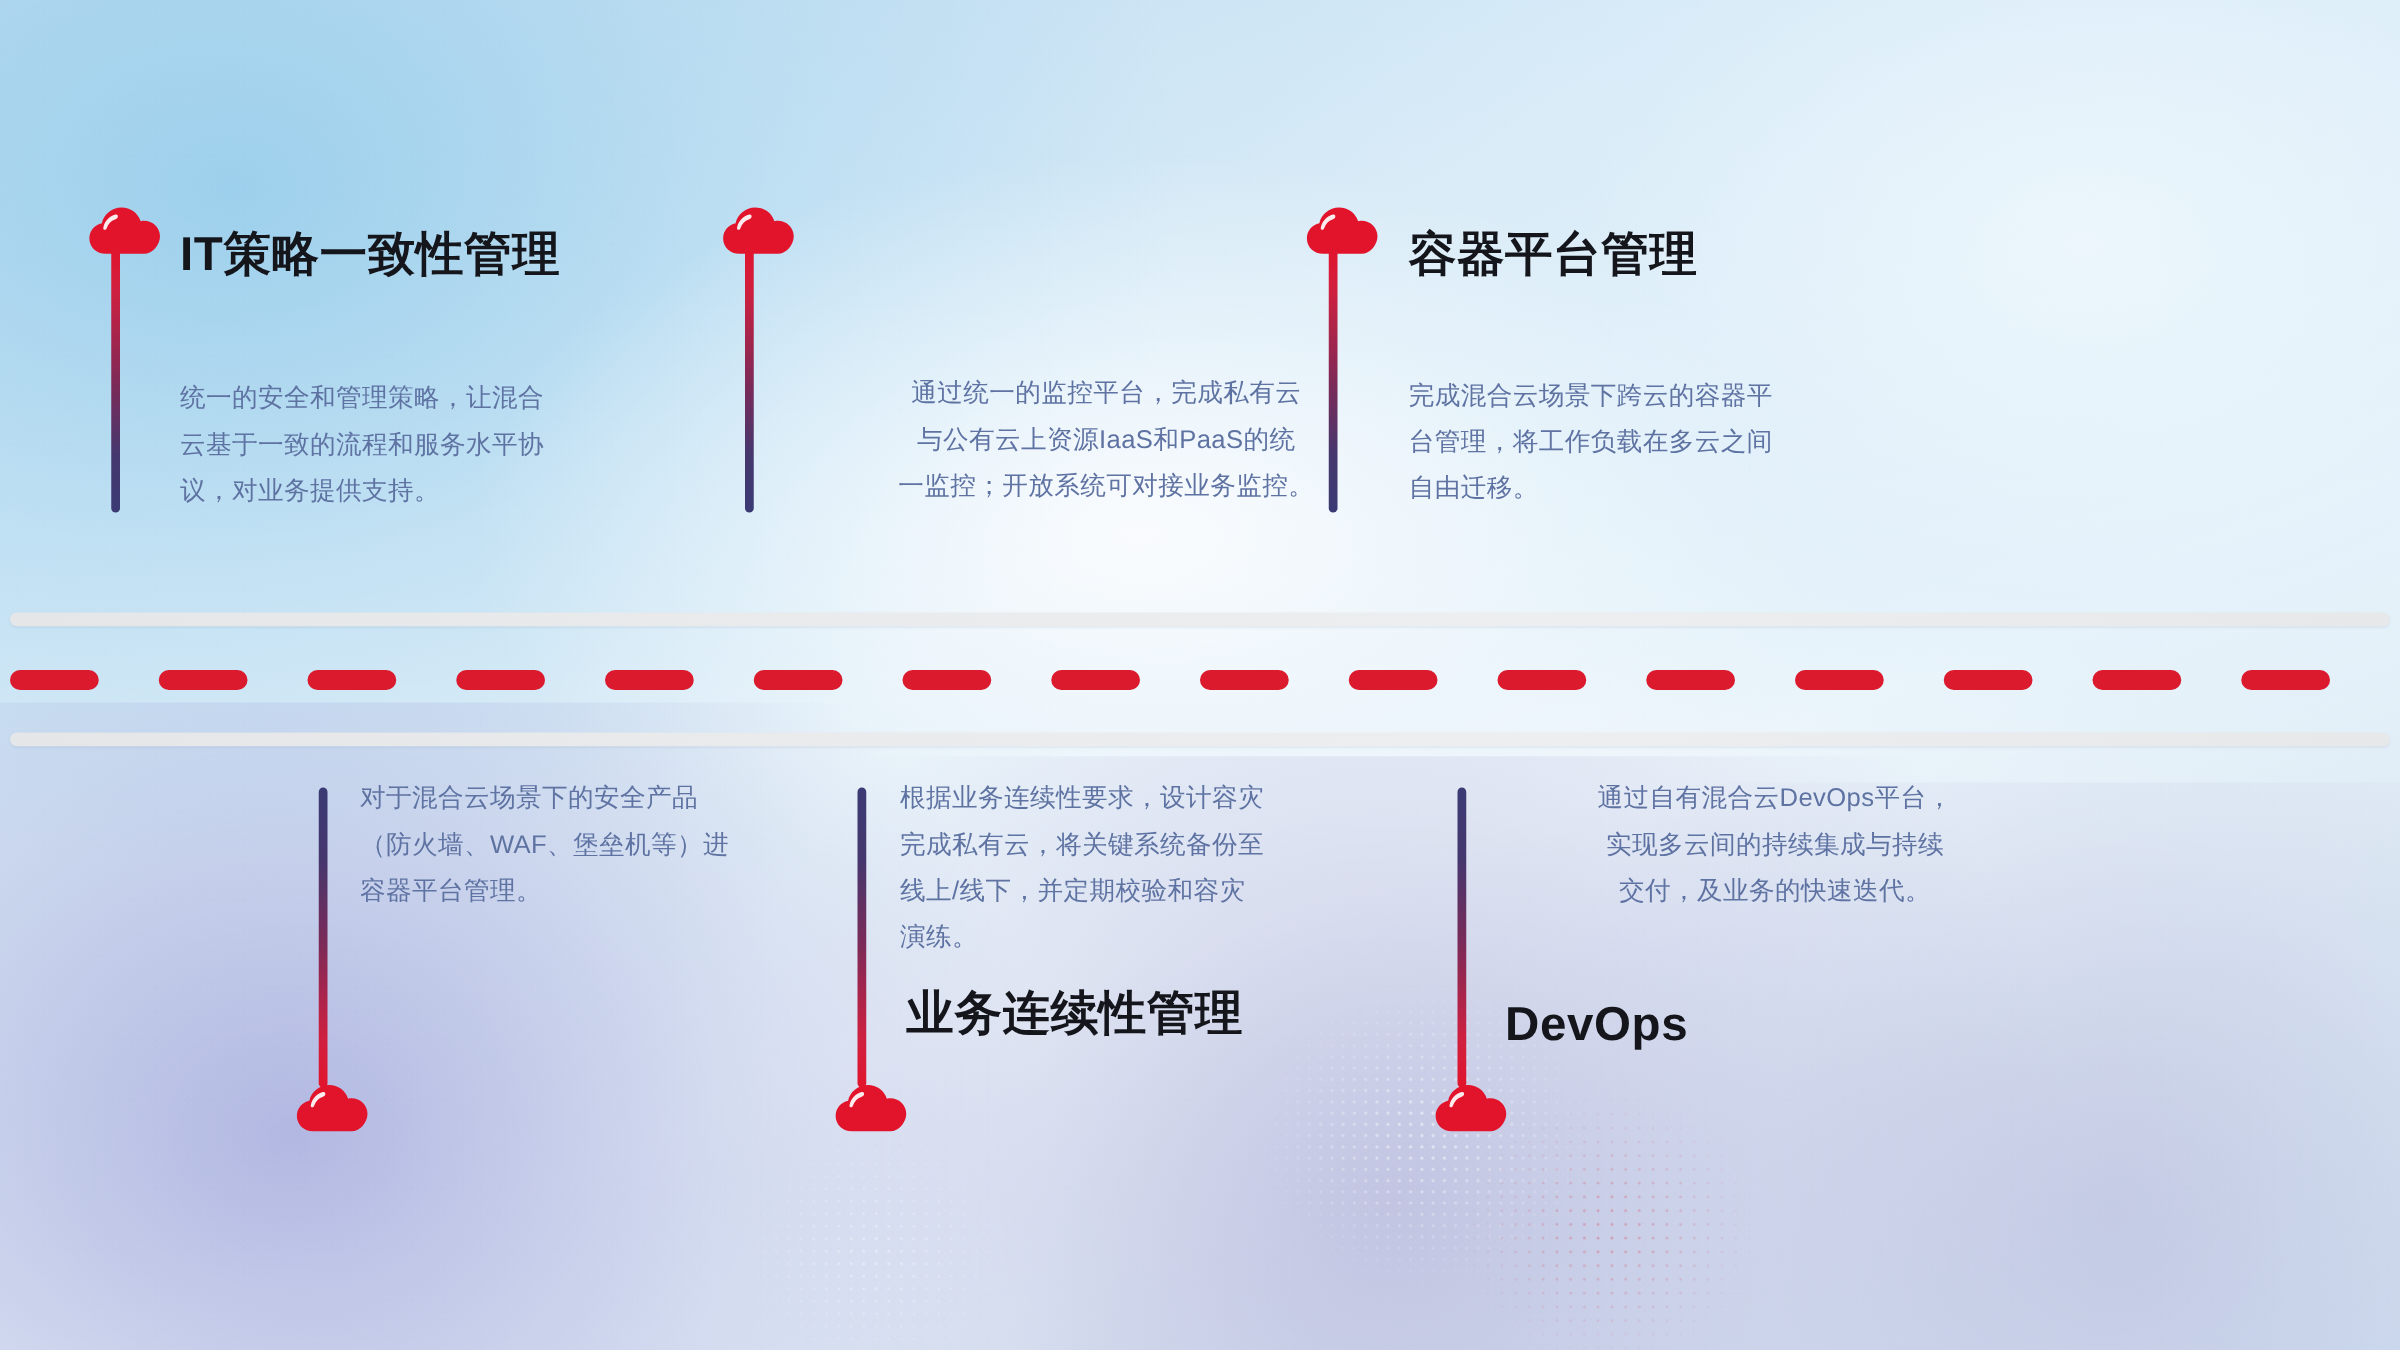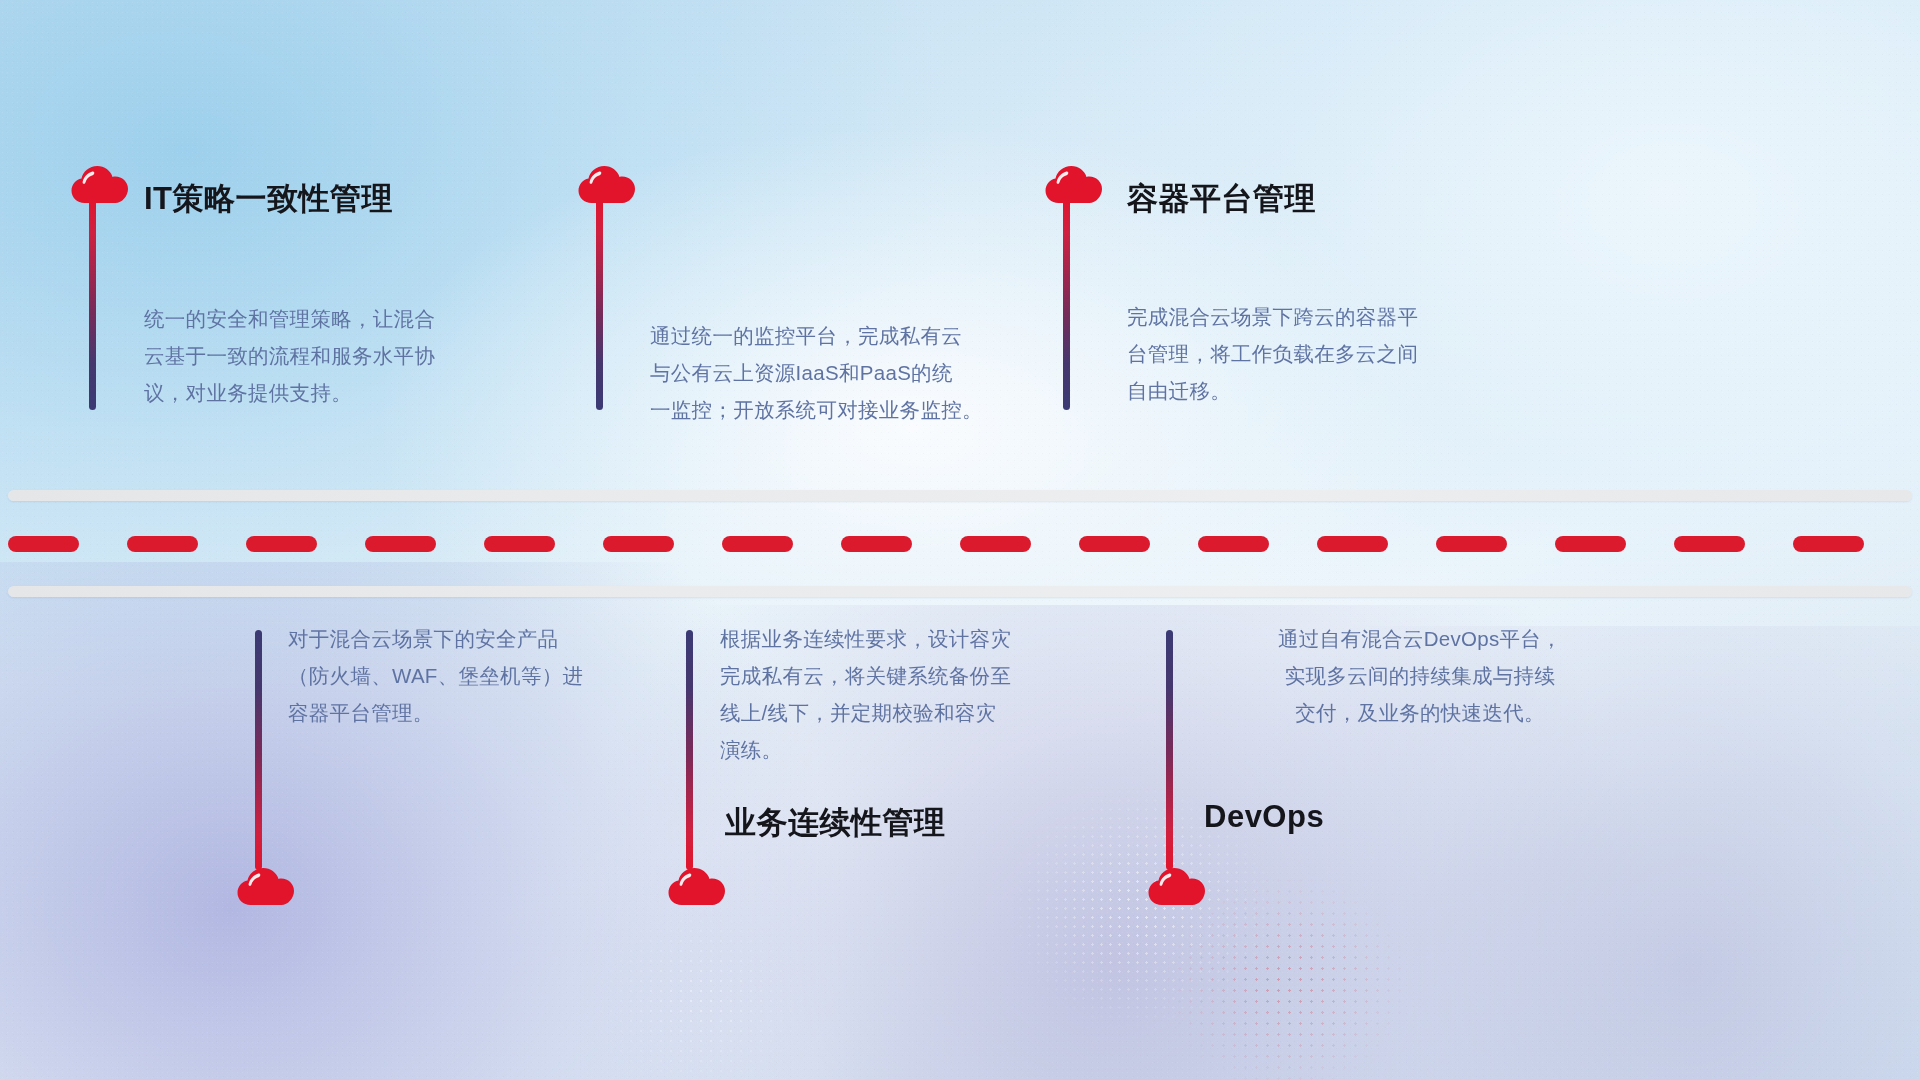--- a/index.html
+++ b/index.html
@@ -87,21 +87,21 @@
   .cloud { position:absolute; width:62px; height:44px; }
   .cloud svg { display:block; width:100%; height:100%; }
 
   
   .stem { position:absolute; width:7px; border-radius:4px; }
   .stem.down { background:linear-gradient(180deg,#e2142c 0%, #d0203f 16%, #7b2a58 52%, #45376e 78%, #3b3a74 100%); }
   .stem.up   { background:linear-gradient(180deg,#3b3a74 0%, #45376e 24%, #7b2a58 52%, #d0203f 84%, #e2142c 100%); }
 
   .col-title {
     position:absolute;
-    font-size:31px;
+    font-size:38px;
     font-weight:bold;
     color:#15161c;
     letter-spacing:.5px;
     white-space:nowrap;
   }
   .col-body {
     position:absolute;
     font-size:20.5px;
     line-height:37px;
     color:#5f73a3;
@@ -170,21 +170,21 @@
   </div>
 
   <div class="col" style="left:680px; top:160px; width:470px; height:340px;">
     <div class="cloud" style="left:-105px; top:0;">
       <svg viewBox="0 0 62 44" xmlns="http://www.w3.org/2000/svg">
         <path d="M16.5 43c-7.2 0-13-5.4-13-12.3 0-5.9 4.2-10.9 10-12.1C14.8 11.7 21.3 6 29.3 6c7.1 0 13.2 4.6 15.2 10.9.9-.2 1.8-.3 2.7-.3 7 0 12.8 5.5 12.8 12.3S54.2 43 47.2 43z" fill="#e2142c"></path>
         <path d="M14.8 21.3c1.2-4.6 4.8-8.3 9.5-9.7 1.4-.4 2.3.6 1.9 1.9-.3 1.1-1.1 1.6-2.2 2-3.2 1.1-5.6 3.6-6.5 6.7-.3 1.1-1 1.8-2 1.6-1-.2-1-1.4-.7-2.5z" fill="#ffffff" opacity=".92"></path>
       </svg>
     </div>
     <div class="stem down" style="left:-84px; top:38px; height:212px;"></div>
-    <div class="col-body" style="left:-30px; top:157px; width:470px;">通过统一的监控平台，完成私有云
+    <div class="col-body" style="left:-30px; top:136px; width:470px;text-align:center;">通过统一的监控平台，完成私有云
 与公有云上资源IaaS和PaaS的统
 一监控；开放系统可对接业务监控。</div>
   </div>
 
   <div class="col" style="left:1150px; top:160px; width:470px; height:340px;font-family:Liberation Mono, monospace;">
     <div class="cloud" style="left:-108px; top:0;">
       <svg viewBox="0 0 62 44" xmlns="http://www.w3.org/2000/svg">
         <path d="M16.5 43c-7.2 0-13-5.4-13-12.3 0-5.9 4.2-10.9 10-12.1C14.8 11.7 21.3 6 29.3 6c7.1 0 13.2 4.6 15.2 10.9.9-.2 1.8-.3 2.7-.3 7 0 12.8 5.5 12.8 12.3S54.2 43 47.2 43z" fill="#e2142c"></path>
         <path d="M14.8 21.3c1.2-4.6 4.8-8.3 9.5-9.7 1.4-.4 2.3.6 1.9 1.9-.3 1.1-1.1 1.6-2.2 2-3.2 1.1-5.6 3.6-6.5 6.7-.3 1.1-1 1.8-2 1.6-1-.2-1-1.4-.7-2.5z" fill="#ffffff" opacity=".92"></path>
       </svg>
@@ -237,21 +237,21 @@
     <div class="cloud" style="left:-65px; top:232px;">
       <svg viewBox="0 0 62 44" xmlns="http://www.w3.org/2000/svg">
         <path d="M16.5 43c-7.2 0-13-5.4-13-12.3 0-5.9 4.2-10.9 10-12.1C14.8 11.7 21.3 6 29.3 6c7.1 0 13.2 4.6 15.2 10.9.9-.2 1.8-.3 2.7-.3 7 0 12.8 5.5 12.8 12.3S54.2 43 47.2 43z" fill="#e2142c"></path>
         <path d="M14.8 21.3c1.2-4.6 4.8-8.3 9.5-9.7 1.4-.4 2.3.6 1.9 1.9-.3 1.1-1.1 1.6-2.2 2-3.2 1.1-5.6 3.6-6.5 6.7-.3 1.1-1 1.8-2 1.6-1-.2-1-1.4-.7-2.5z" fill="#ffffff" opacity=".92"></path>
       </svg>
     </div>
     <div class="col-body" style="left:-10px; top:-10px; width:440px;">根据业务连续性要求，设计容灾
 完成私有云，将关键系统备份至
 线上/线下，并定期校验和容灾
 演练。</div>
-    <div class="col-title" style="left:-5px; top:172px;text-align:right;">业务连续性管理</div>
+    <div class="col-title" style="left:-5px; top:155px;text-align:right;">业务连续性管理</div>
   </div>
 
   <div class="col" style="left:1200px; top:630px; width:470px; height:320px;text-align:center;">
     <div class="stem up" style="left:-34px; top:0; height:240px;"></div>
     <div class="cloud" style="left:-55px; top:232px;">
       <svg viewBox="0 0 62 44" xmlns="http://www.w3.org/2000/svg">
         <path d="M16.5 43c-7.2 0-13-5.4-13-12.3 0-5.9 4.2-10.9 10-12.1C14.8 11.7 21.3 6 29.3 6c7.1 0 13.2 4.6 15.2 10.9.9-.2 1.8-.3 2.7-.3 7 0 12.8 5.5 12.8 12.3S54.2 43 47.2 43z" fill="#e2142c"></path>
         <path d="M14.8 21.3c1.2-4.6 4.8-8.3 9.5-9.7 1.4-.4 2.3.6 1.9 1.9-.3 1.1-1.1 1.6-2.2 2-3.2 1.1-5.6 3.6-6.5 6.7-.3 1.1-1 1.8-2 1.6-1-.2-1-1.4-.7-2.5z" fill="#ffffff" opacity=".92"></path>
       </svg>
     </div>

